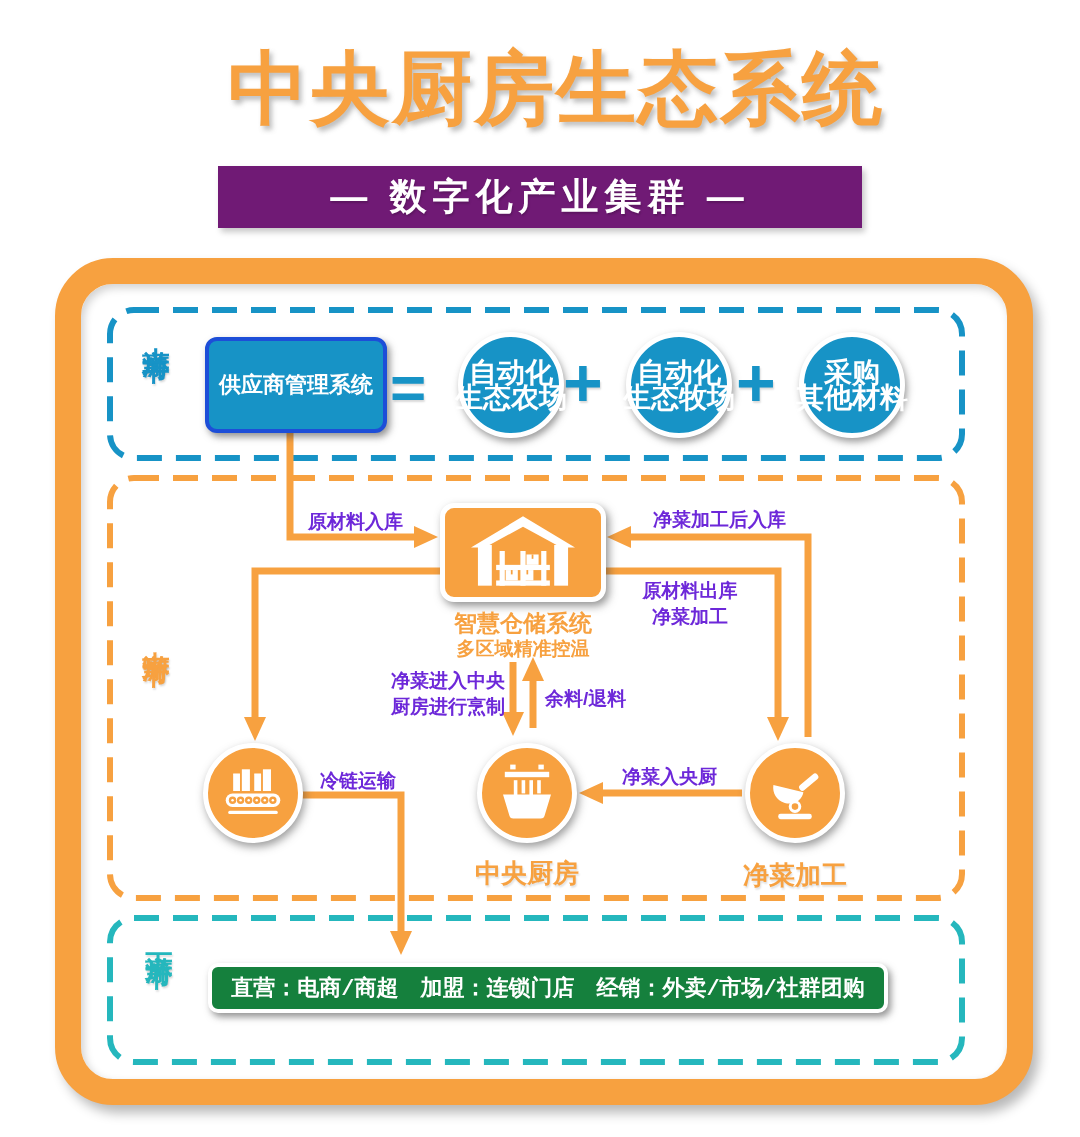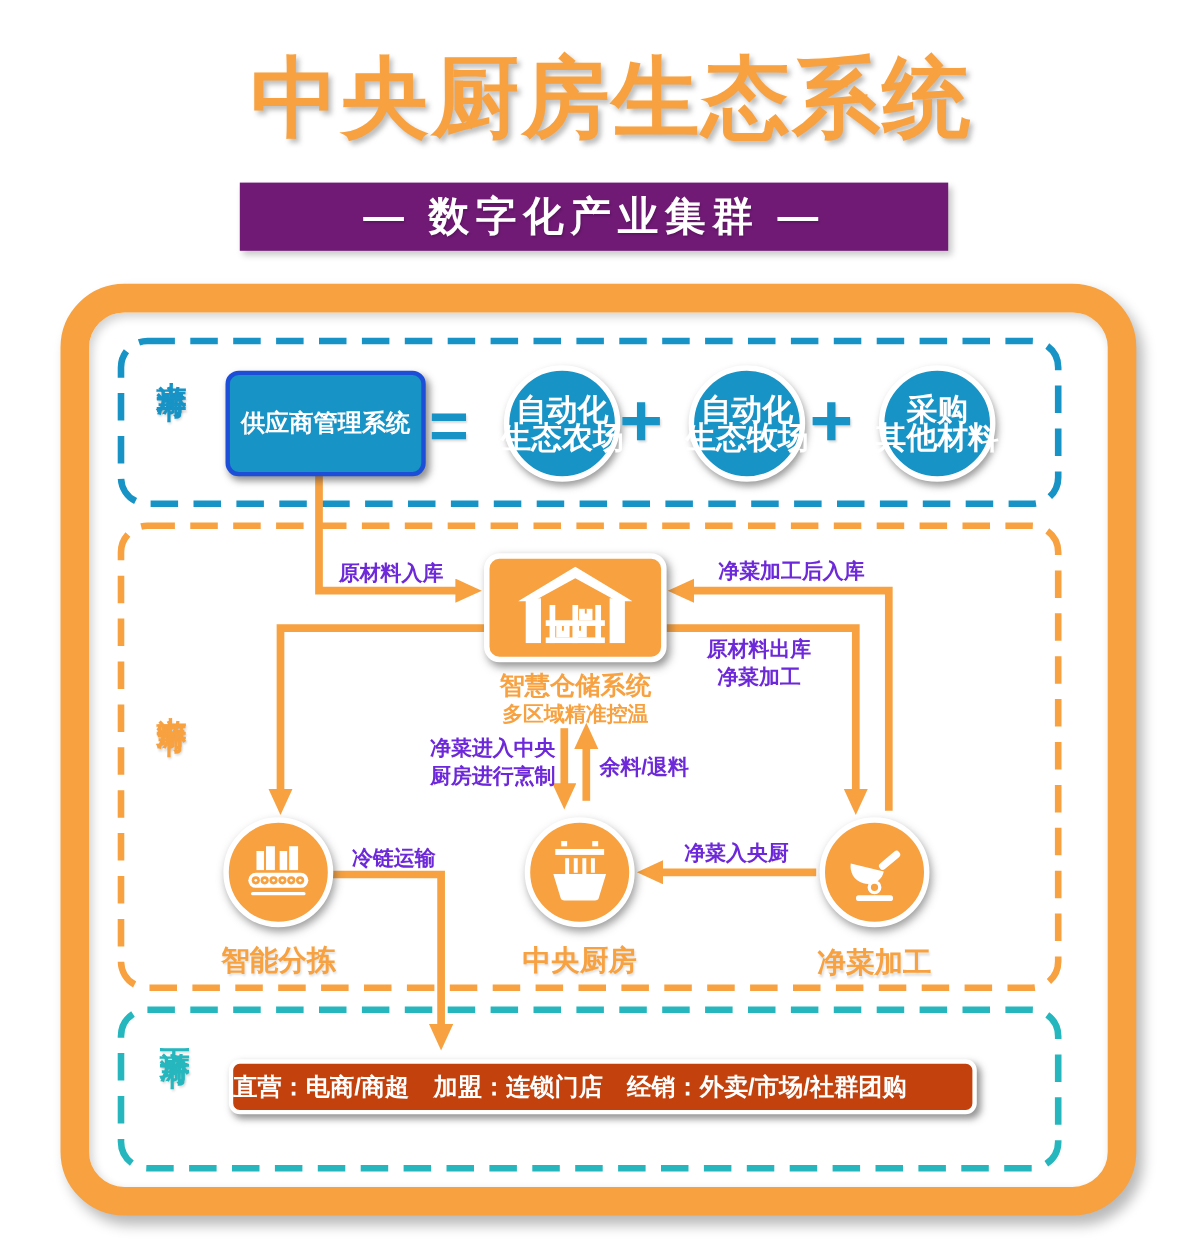--- a/index.html
+++ b/index.html
@@ -77,24 +77,25 @@
     text-shadow:1px 2px 2px rgba(0,0,0,.12);
   }
   .wh-title{z-index:2;color:#F7A140;font-weight:bold;font-size:23px;white-space:nowrap;}
   .wh-sub{z-index:2;color:#F7A140;font-weight:bold;font-size:19px;white-space:nowrap;}
   .edge-label{
     z-index:2;color:#6d28d9;font-weight:bold;font-size:19px;line-height:26px;white-space:nowrap;
   }
 
   
   .channel-box{
-    left:208px;top:963px;width:680px;height:50px;background:#c2410c;
+    left:208px;top:963px;width:680px;height:50px;background:#15803d;
     border:4px solid #fff;border-radius:10px;box-sizing:border-box;
-    display:flex;align-items:center;justify-content:flex-start;z-index:2;
+    display:flex;align-items:center;justify-content:center;z-index:2;
     box-shadow:3px 4px 7px rgba(60,60,60,.55);
+    font-family:Liberation Mono, monospace;
   }
   .channel-box span{color:#fff;font-size:22px;font-weight:bold;white-space:nowrap;}
 </style>
 </head>
 <body>
 
 <div id="canvas">
 
   <div class="abs title">中央厨房生态系统</div>
   <div class="abs banner">
@@ -231,21 +232,20 @@
         <g fill="#fff">
           <path d="M14,40 L64,52 C62,65 48,74 33,70 C19,66 12,53 14,40 Z"></path>
           <rect x="58" y="42" width="38" height="11" rx="5" transform="rotate(-40 58 47)"></rect>
           <circle cx="50" cy="76" r="8" fill="none" stroke="#fff" stroke-width="5"></circle>
           <rect x="22" y="88" width="56" height="9" rx="4"></rect>
         </g>
       </svg>
     </span>
   </div>
 
-  <div class="abs node-label" style="left:153px;top:856px;width:200px;text-align:center;">智能分拣</div>
   <div class="abs node-label" style="left:427px;top:856px;width:200px;text-align:center;">中央厨房</div>
   <div class="abs node-label" style="left:695px;top:858px;width:200px;text-align:center;">净菜加工</div>
 
   <div class="abs edge-label" style="left:308px;top:509px;">原材料入库</div>
   <div class="abs edge-label" style="left:653px;top:507px;">净菜加工后入库</div>
   <div class="abs edge-label" style="left:635px;top:578px;width:110px;text-align:center;">
     <div>原材料出库</div>
     <div>净菜加工</div>
   </div>
   <div class="abs edge-label" style="left:389px;top:668px;width:116px;text-align:right;">

